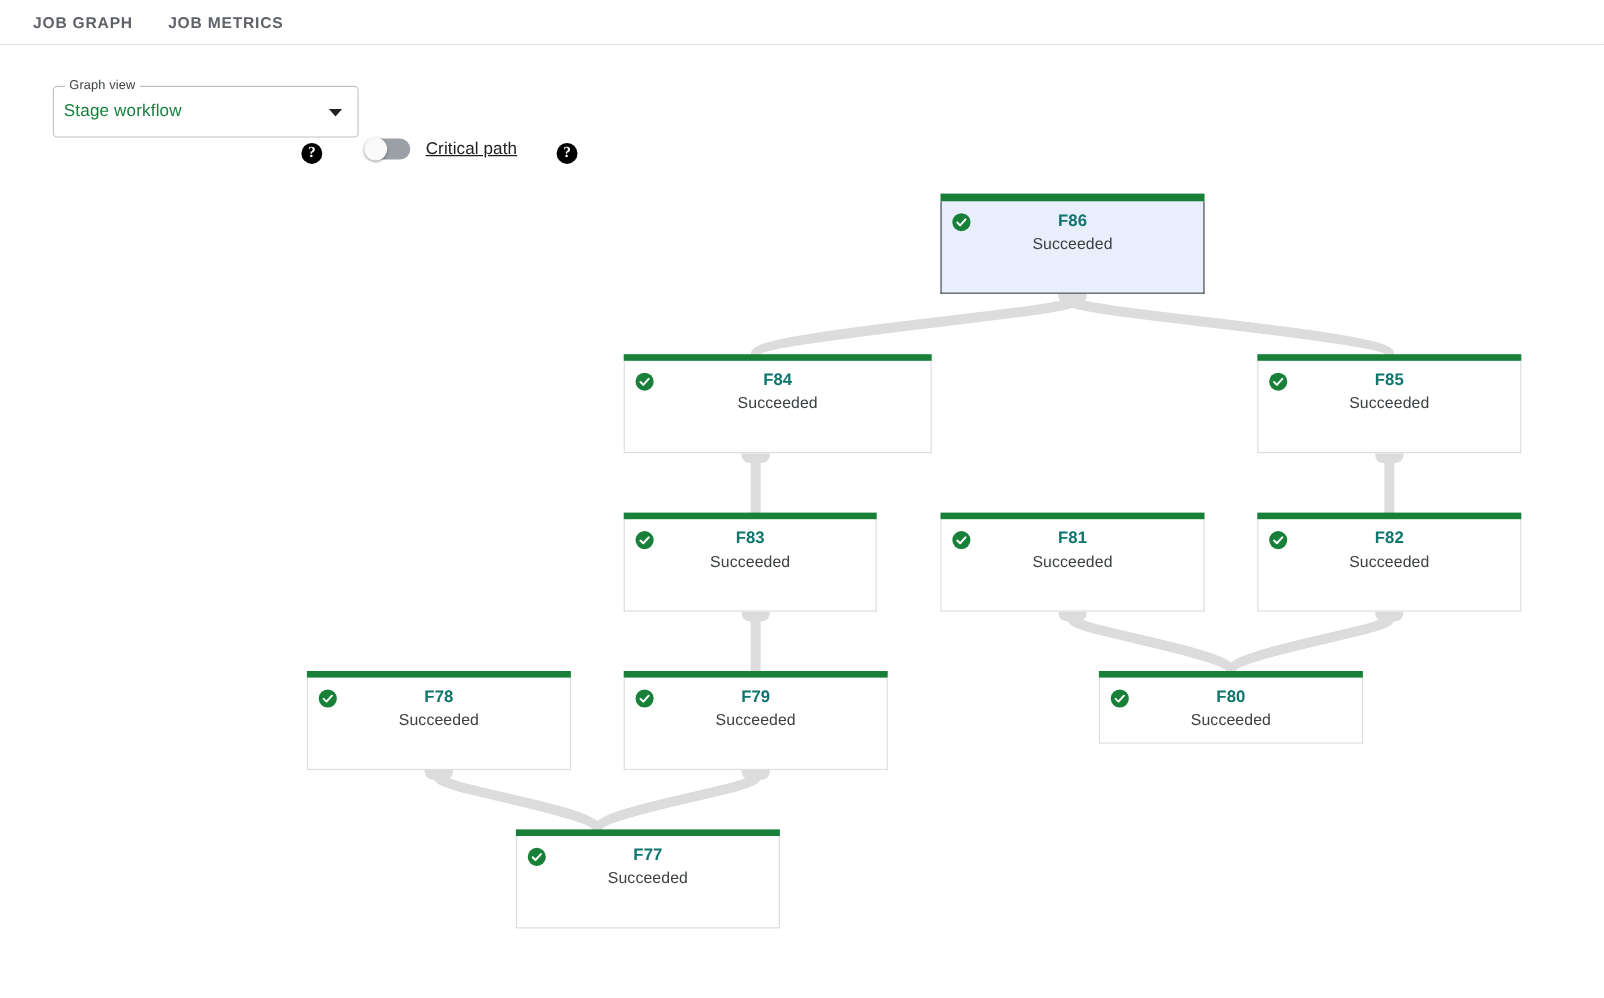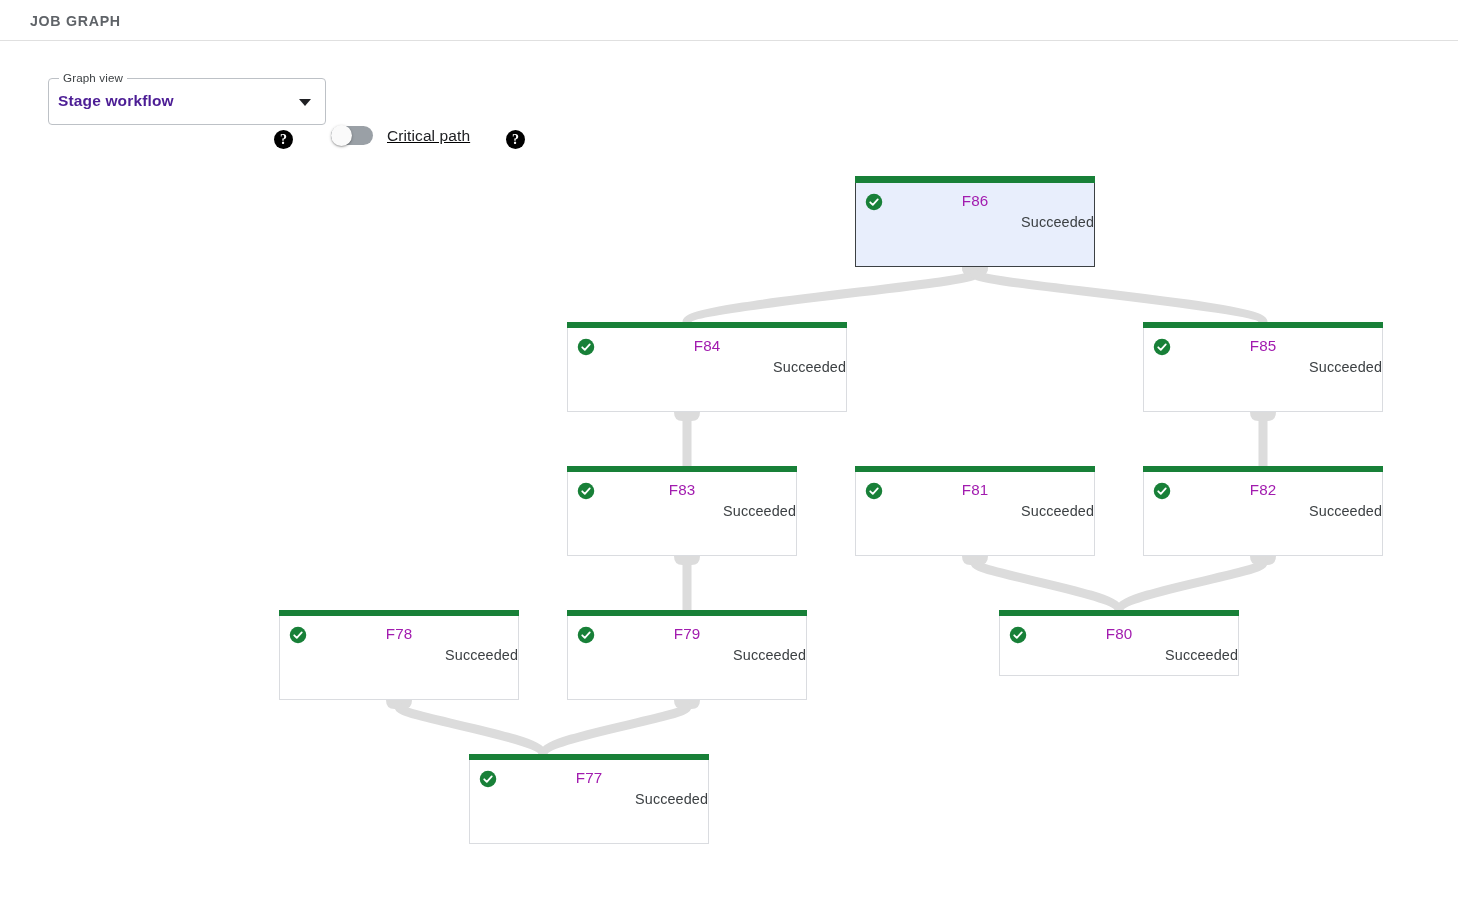--- a/index.html
+++ b/index.html
@@ -83,23 +83,22 @@
     padding: 0 4px;
     font-size: 11.6px;
     color: #3c4043;
     font-weight: 500;
     letter-spacing: 0.15px;
   }
   .select-value {
     position: absolute;
     left: 9px; top: 13px;
     font-size: 15.5px;
-    color: #4c1d95;
+    color: #15803d;
     letter-spacing: 0.15px;
-    font-weight: bold;
   }
   .select-arrow {
     position: absolute;
     right: 14px; top: 20px;
     width: 0; height: 0;
     border-left: 6px solid transparent;
     border-right: 6px solid transparent;
     border-top: 7px solid #202124;
   }
 
@@ -197,42 +196,45 @@
     left: 9px; top: 10px;
     width: 18px;
     height: 18px;
   }
   .node-title {
     position: absolute;
     left: 0; right: 0;
     top: 9px;
     text-align: center;
     font-size: 15.2px;
-    font-weight: 400;
-    color: #a21caf;
+    font-weight: 700;
+    color: #0f766e;
     letter-spacing: 0.1px;
   }
   .node-status {
     position: absolute;
     left: 0; right: 0;
     top: 31px;
-    text-align: right;
+    text-align: center;
     font-size: 14.4px;
     font-weight: 400;
     color: #3c4043;
     letter-spacing: 0.1px;
   }
 </style>
 </head>
 <body>
 
 <div class="tabbar">
   <div class="tabs">
     <div class="tab">
       <span>JOB GRAPH</span>
+    </div>
+    <div class="tab">
+      <span>JOB METRICS</span>
     </div>
   </div>
 </div>
 
 <div class="toolbar">
 
   <div class="select-outline">
     <span class="select-legend">Graph view</span>
     <span class="select-value">Stage workflow</span>
     <span class="select-arrow"></span>

